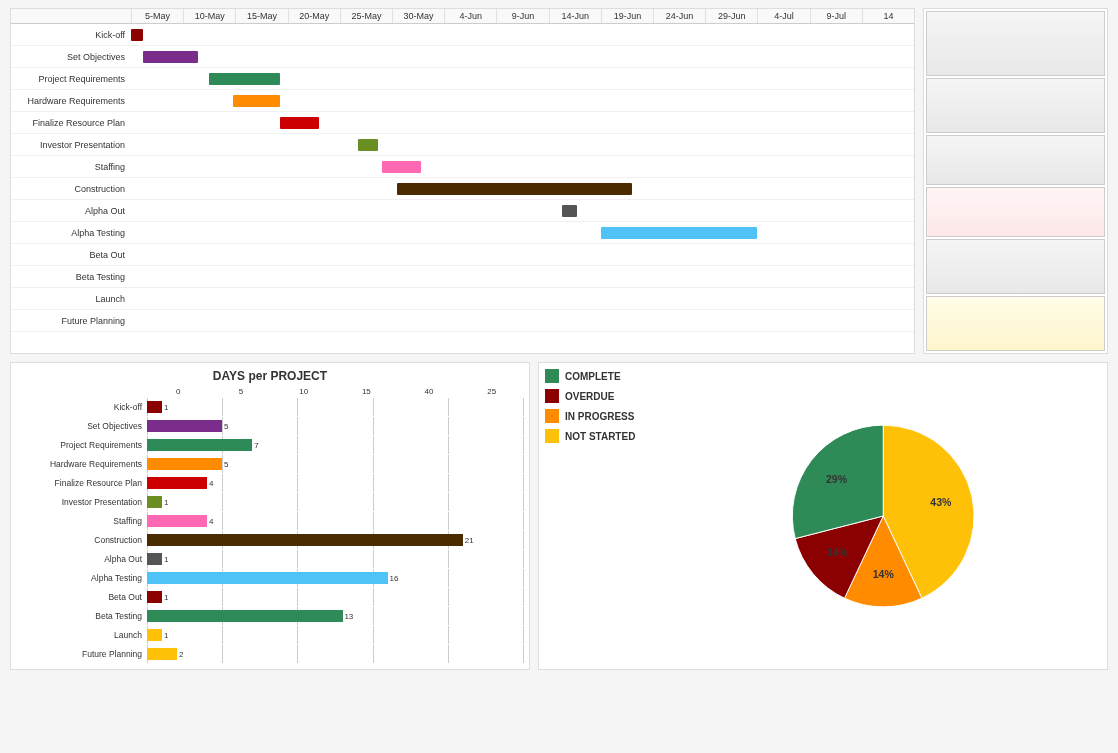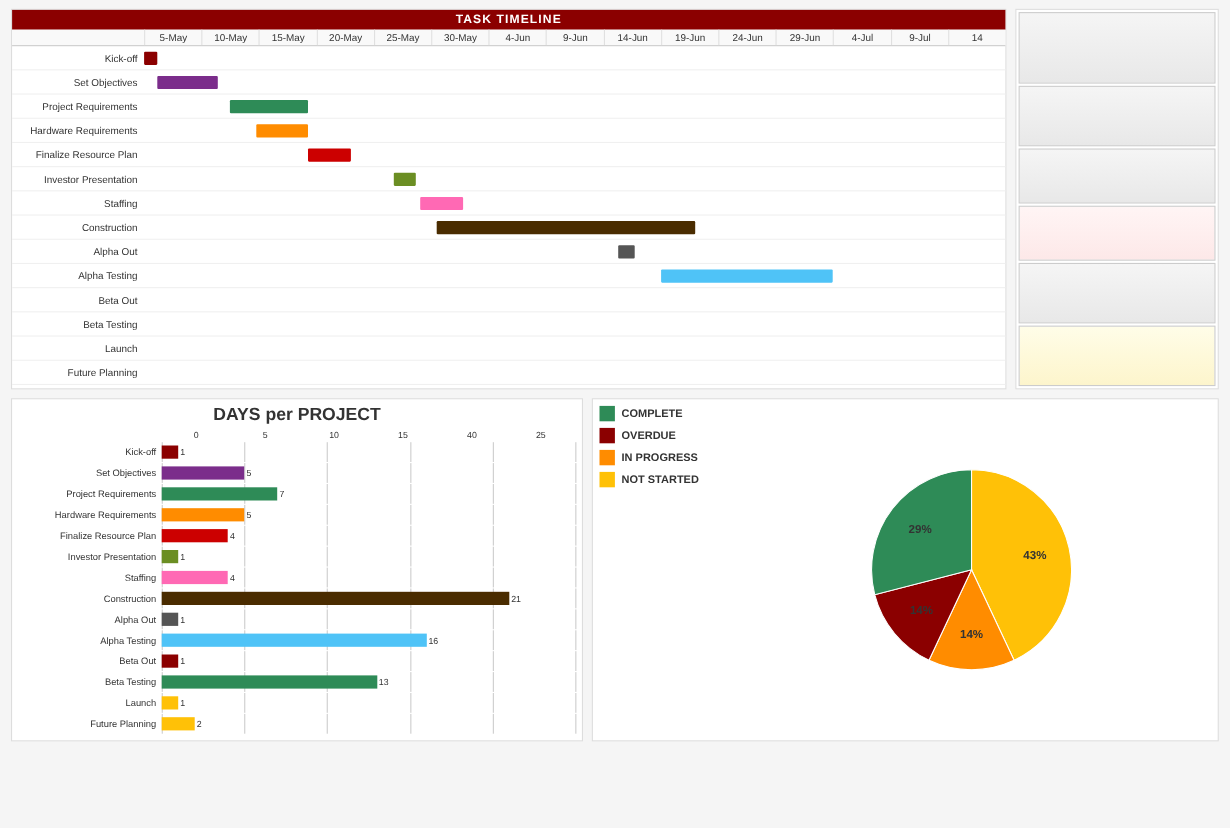--- a/index.html
+++ b/index.html
@@ -117,21 +117,21 @@
       gap: 8px;
     }
     .bar-chart-container {
       flex: 0 0 520px;
       background: #fff;
       border: 1px solid #ddd;
       padding: 6px;
     }
     .chart-title {
       text-align: center;
-      font-size: 16px;
+      font-size: 12px;
       font-weight: bold;
       color: #333;
       margin-bottom: 4px;
     }
     .bar-chart-body {
       display: flex;
       flex-direction: column;
       gap: 1px;
     }
     .bar-row {
@@ -237,21 +237,20 @@
   </style>
 </head>
 <body>
 
 <div class="page-wrapper">
 
 
   <div class="top-section">
 
     <div class="gantt-container">
-      <div class="gantt-header">TASK TIMELINE</div>
       <div class="gantt-body">
 
         <div class="gantt-timeline-dates" id="gantt-dates-row">
             <div class="gantt-date-label">5-May</div>
             <div class="gantt-date-label">10-May</div>
             <div class="gantt-date-label">15-May</div>
             <div class="gantt-date-label">20-May</div>
             <div class="gantt-date-label">25-May</div>
             <div class="gantt-date-label">30-May</div>
             <div class="gantt-date-label">4-Jun</div>

